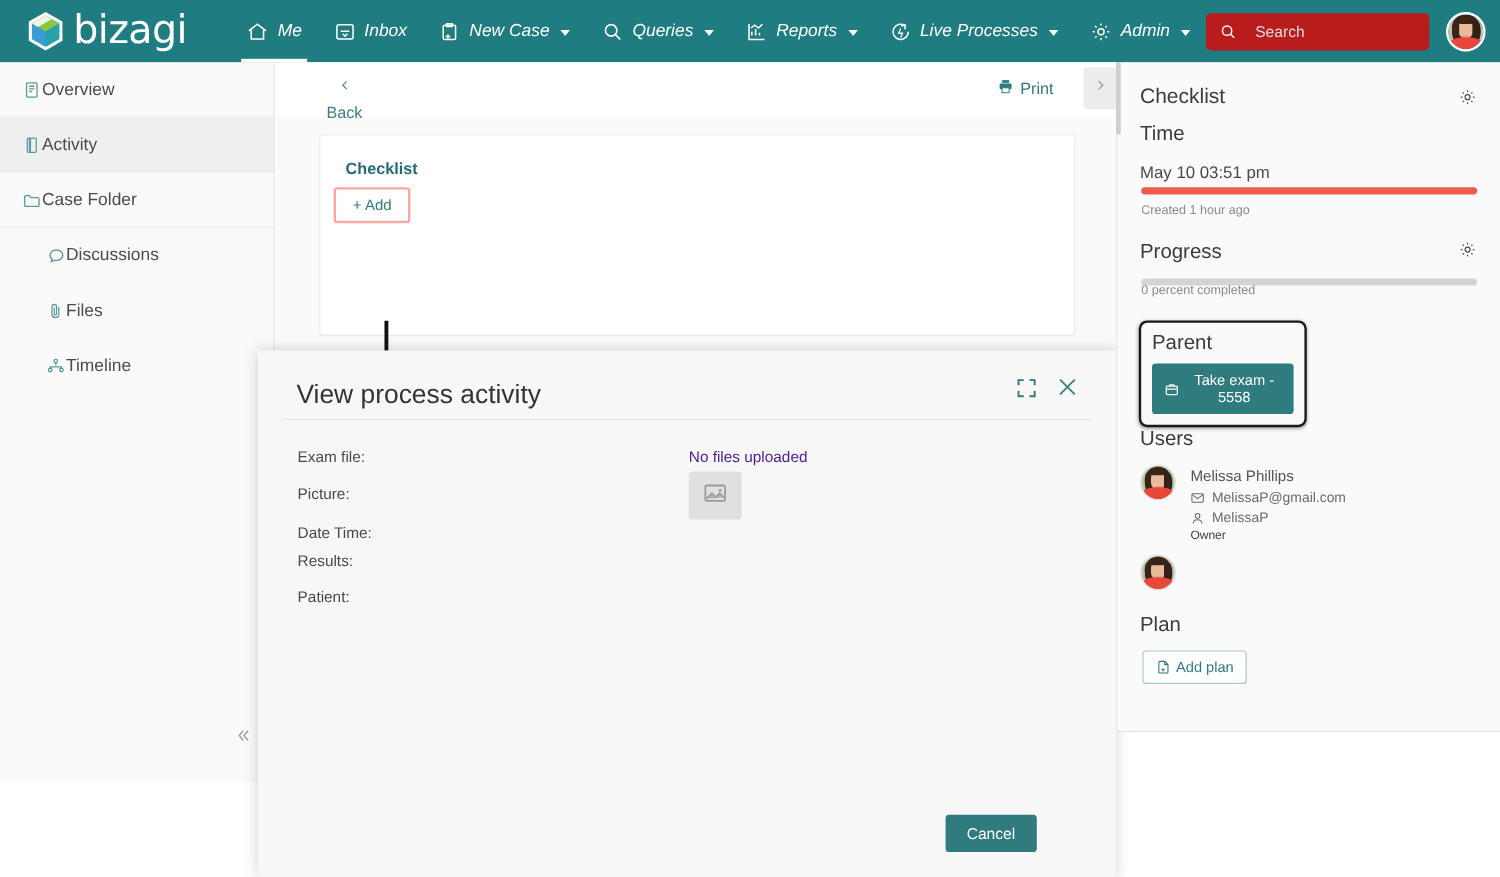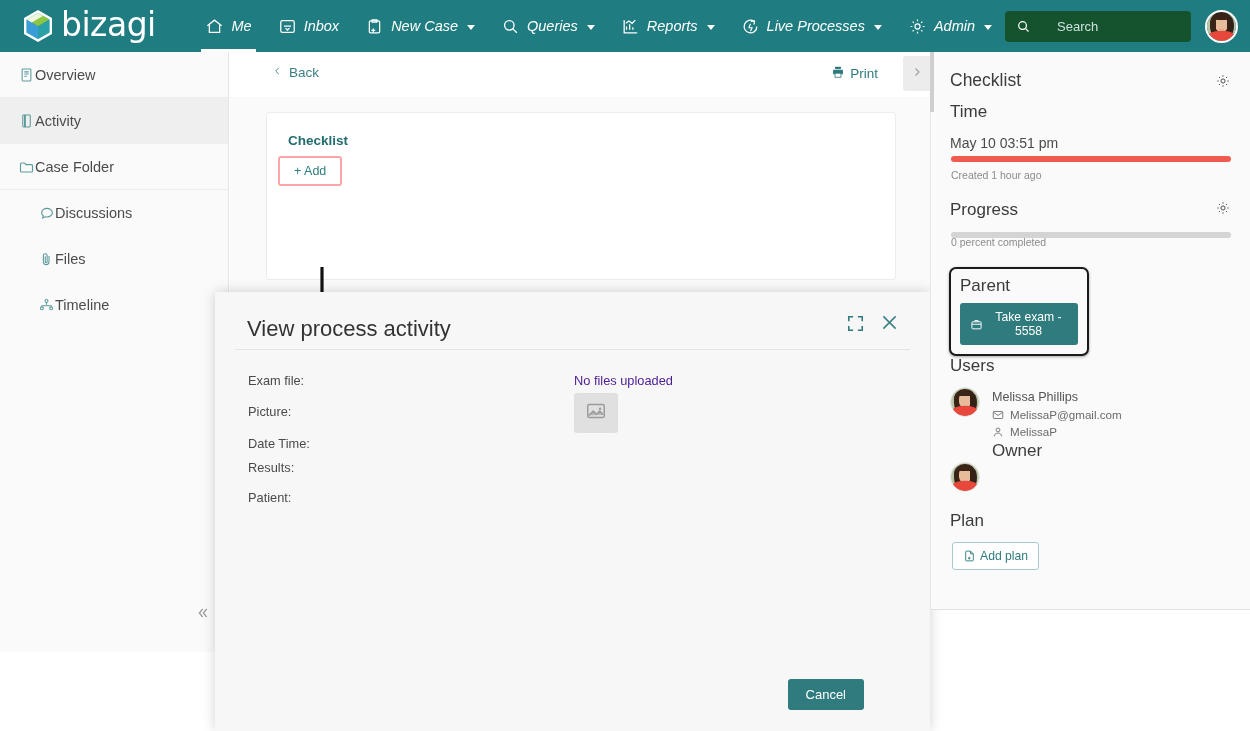--- a/index.html
+++ b/index.html
@@ -38,23 +38,23 @@
   .navitem.active::after {
     content: ""; position: absolute; left: 9px; right: 9px; bottom: 0;
     height: 3px; background: #ffffff;
   }
   .caret {
     width: 0; height: 0; border-left: 4.5px solid transparent;
     border-right: 4.5px solid transparent; border-top: 5px solid #ffffff;
     margin-left: 2px; position: relative; top: 1px;
   }
   .search-box {
-    margin-left: auto; display: flex; align-items: center; gap: 26px;
+    margin-left: auto; display: flex; align-items: center; gap: 15px;
     width: 224px; height: 31px; border-radius: 4px;
-    background: #14532d; padding: 0 11px;
+    background: #b91c1c; padding: 0 11px;
   }
   .search-input {
     background: transparent; border: none; outline: none;
     color: #ffffff; font-size: 13px; width: 100%;
     font-family: "Liberation Sans", sans-serif;
   }
   .search-input::placeholder { color: #e2f0f0; opacity: .9; }
   .avatar-top {
     width: 33px; height: 33px; border-radius: 50%; margin: 0 12px 0 14px;
     border: 2px solid #ffffff; overflow: hidden; flex: 0 0 auto;
@@ -104,21 +104,21 @@
 
   
   .main {
     position: absolute; left: 230px; top: 52px; width: 700px; height: 679px;
     background: #fafafa;
   }
   .main-top { position: relative; height: 45px; background: #ffffff; }
   .back-link {
     position: absolute; left: 42px; top: 13px;
     display: flex; align-items: center; gap: 6px;
-    font-size: 13.5px; color: #3c7f82; cursor: pointer;
+    font-size: 13.5px; color: #3c7f82; cursor: pointer; flex-direction: column;
   }
   .print-link {
     position: absolute; right: 52px; top: 13px;
     display: flex; align-items: center; gap: 5px;
     font-size: 13.5px; color: #2f7b7e; cursor: pointer;
   }
   .next-btn {
     position: absolute; right: 0px; top: 4px; width: 27px; height: 35px;
     background: #ececec; border-radius: 3px 0 0 3px;
     display: flex; align-items: center; justify-content: center;
@@ -207,21 +207,21 @@
   }
   .rp-sub { font-size: 17px; color: #3b3b3b; }
   .rp-date { font-size: 14px; color: #4a4a4a; }
   .bar { height: 6px; border-radius: 3px; }
   .rp-note { font-size: 10.5px; color: #8c8c8c; }
   .user-row { display: flex; gap: 12px; }
   .u-avatar { width: 30px; height: 30px; border-radius: 50%; overflow: hidden;
               border: 1px solid #e3e3e3; flex: 0 0 auto; }
   .u-name { font-size: 12.6px; color: #555555; }
   .u-line { display: flex; align-items: center; gap: 6px; font-size: 11.6px; color: #6a6a6a; margin-top: 4px; }
-  .u-role { font-size: 17px; color: #3d3d3d; margin-top: 3px; }
+  .u-role { font-size: 10px; color: #3d3d3d; margin-top: 3px; }
   .addplan-btn {
     display: inline-flex; align-items: center; gap: 4px;
     border: 1px solid #a9caca; border-radius: 3px; background: #ffffff;
     color: #2f7b7e; font-size: 12.2px; padding: 6px 10px; cursor: pointer;
     font-family: "Liberation Sans", sans-serif;
   }
   .parent-box {
     position: absolute; left: 18px; top: 215px; width: 140px;
     border: 2px solid #1a1a1a; border-radius: 7px; padding: 7px 9px 9px 9px;
     background: #fafafa; box-shadow: 0 1px 3px rgba(0,0,0,.35);

